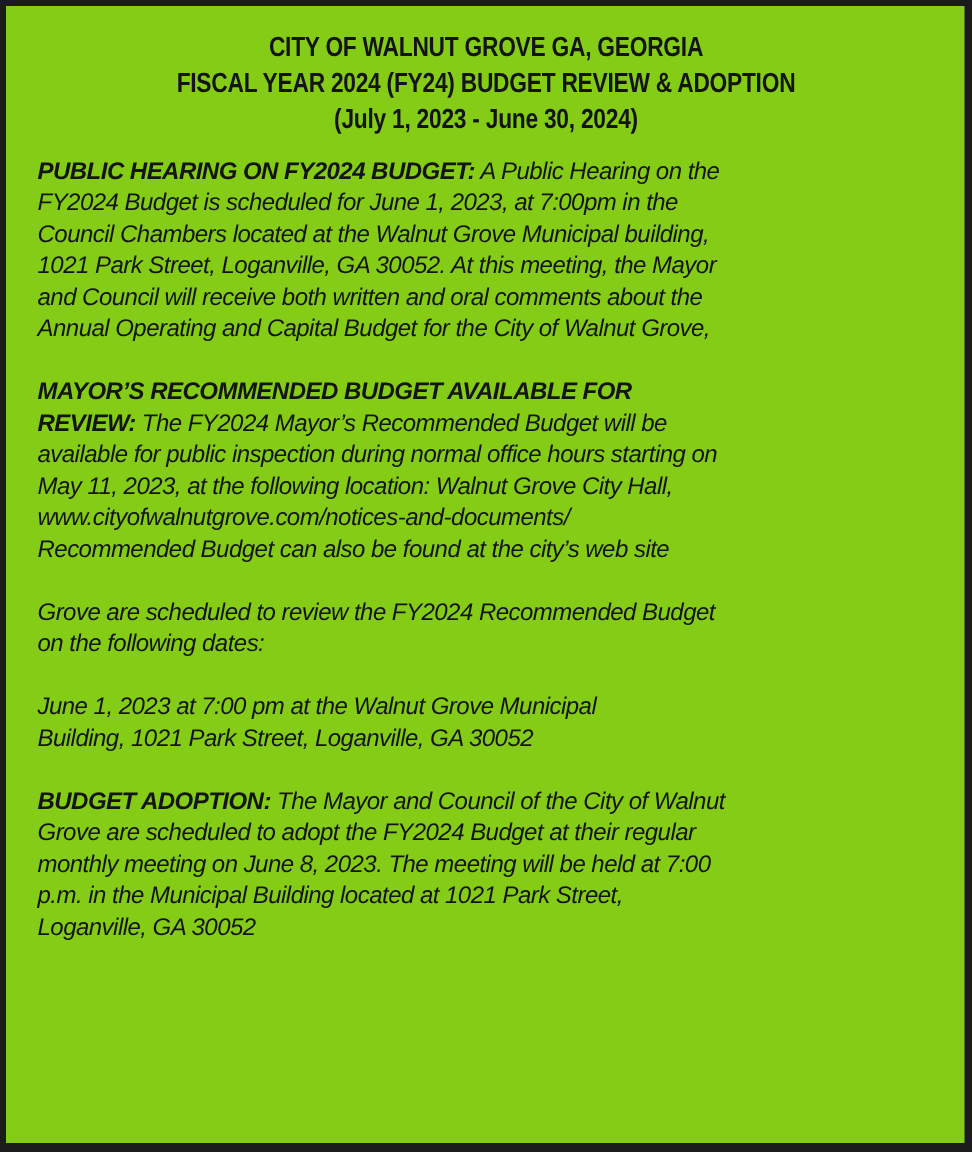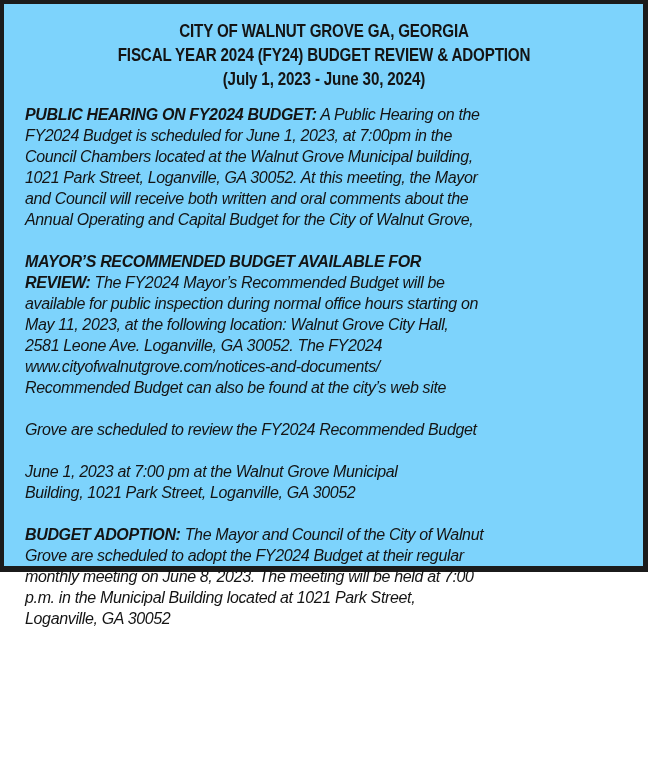--- a/index.html
+++ b/index.html
@@ -8,26 +8,26 @@
     background: #ffffff;
   }
   body {
     width: 648px;
     height: 768px;
     overflow: hidden;
   }
   .notice {
     box-sizing: border-box;
     width: 648px;
-    height: 572px;
+    height: 768px;
     border-top: 4px solid #1b1b1b;
     border-left: 4px solid #1b1b1b;
     border-right: 5px solid #1b1b1b;
     border-bottom: 6px solid #1b1b1b;
-    background: #7dd3fc;
+    background: #84cc16;
     padding: 12px 20px 0 21px;
     color: #141414;
   }
   .header {
     text-align: center;
     font-family: "Liberation Sans", sans-serif;
     font-weight: bold;
     font-size: 18.5px;
     line-height: 24px;
     letter-spacing: -0.2px;
@@ -78,27 +78,27 @@
       <span class="line">1021 Park Street, Loganville, GA 30052. At this meeting, the Mayor</span>
       <span class="line">and Council will receive both written and oral comments about the</span>
       <span class="line">Annual Operating and Capital Budget for the City of Walnut Grove,</span>
     </div>
 
     <div class="para">
       <span class="line lead">MAYOR’S RECOMMENDED BUDGET AVAILABLE FOR</span>
       <span class="line"><span class="lead">REVIEW:</span><span> The FY2024 Mayor’s Recommended Budget will be</span></span>
       <span class="line">available for public inspection during normal office hours starting on</span>
       <span class="line">May 11, 2023, at the following location: Walnut Grove City Hall,</span>
-      <span class="line">2581 Leone Ave. Loganville, GA 30052. The FY2024</span>
       <span class="line">www.cityofwalnutgrove.com/notices-and-documents/</span>
       <span class="line">Recommended Budget can also be found at the city’s web site</span>
     </div>
 
     <div class="para">
       <span class="line">Grove are scheduled to review the FY2024 Recommended Budget</span>
+      <span class="line">on the following dates:</span>
     </div>
 
     <div class="para">
       <span class="line">June 1, 2023 at 7:00 pm at the Walnut Grove Municipal</span>
       <span class="line">Building, 1021 Park Street, Loganville, GA 30052</span>
     </div>
 
     <div class="para">
       <span class="line"><span class="lead">BUDGET ADOPTION:</span><span> The Mayor and Council of the City of Walnut</span></span>
       <span class="line">Grove are scheduled to adopt the FY2024 Budget at their regular</span>

